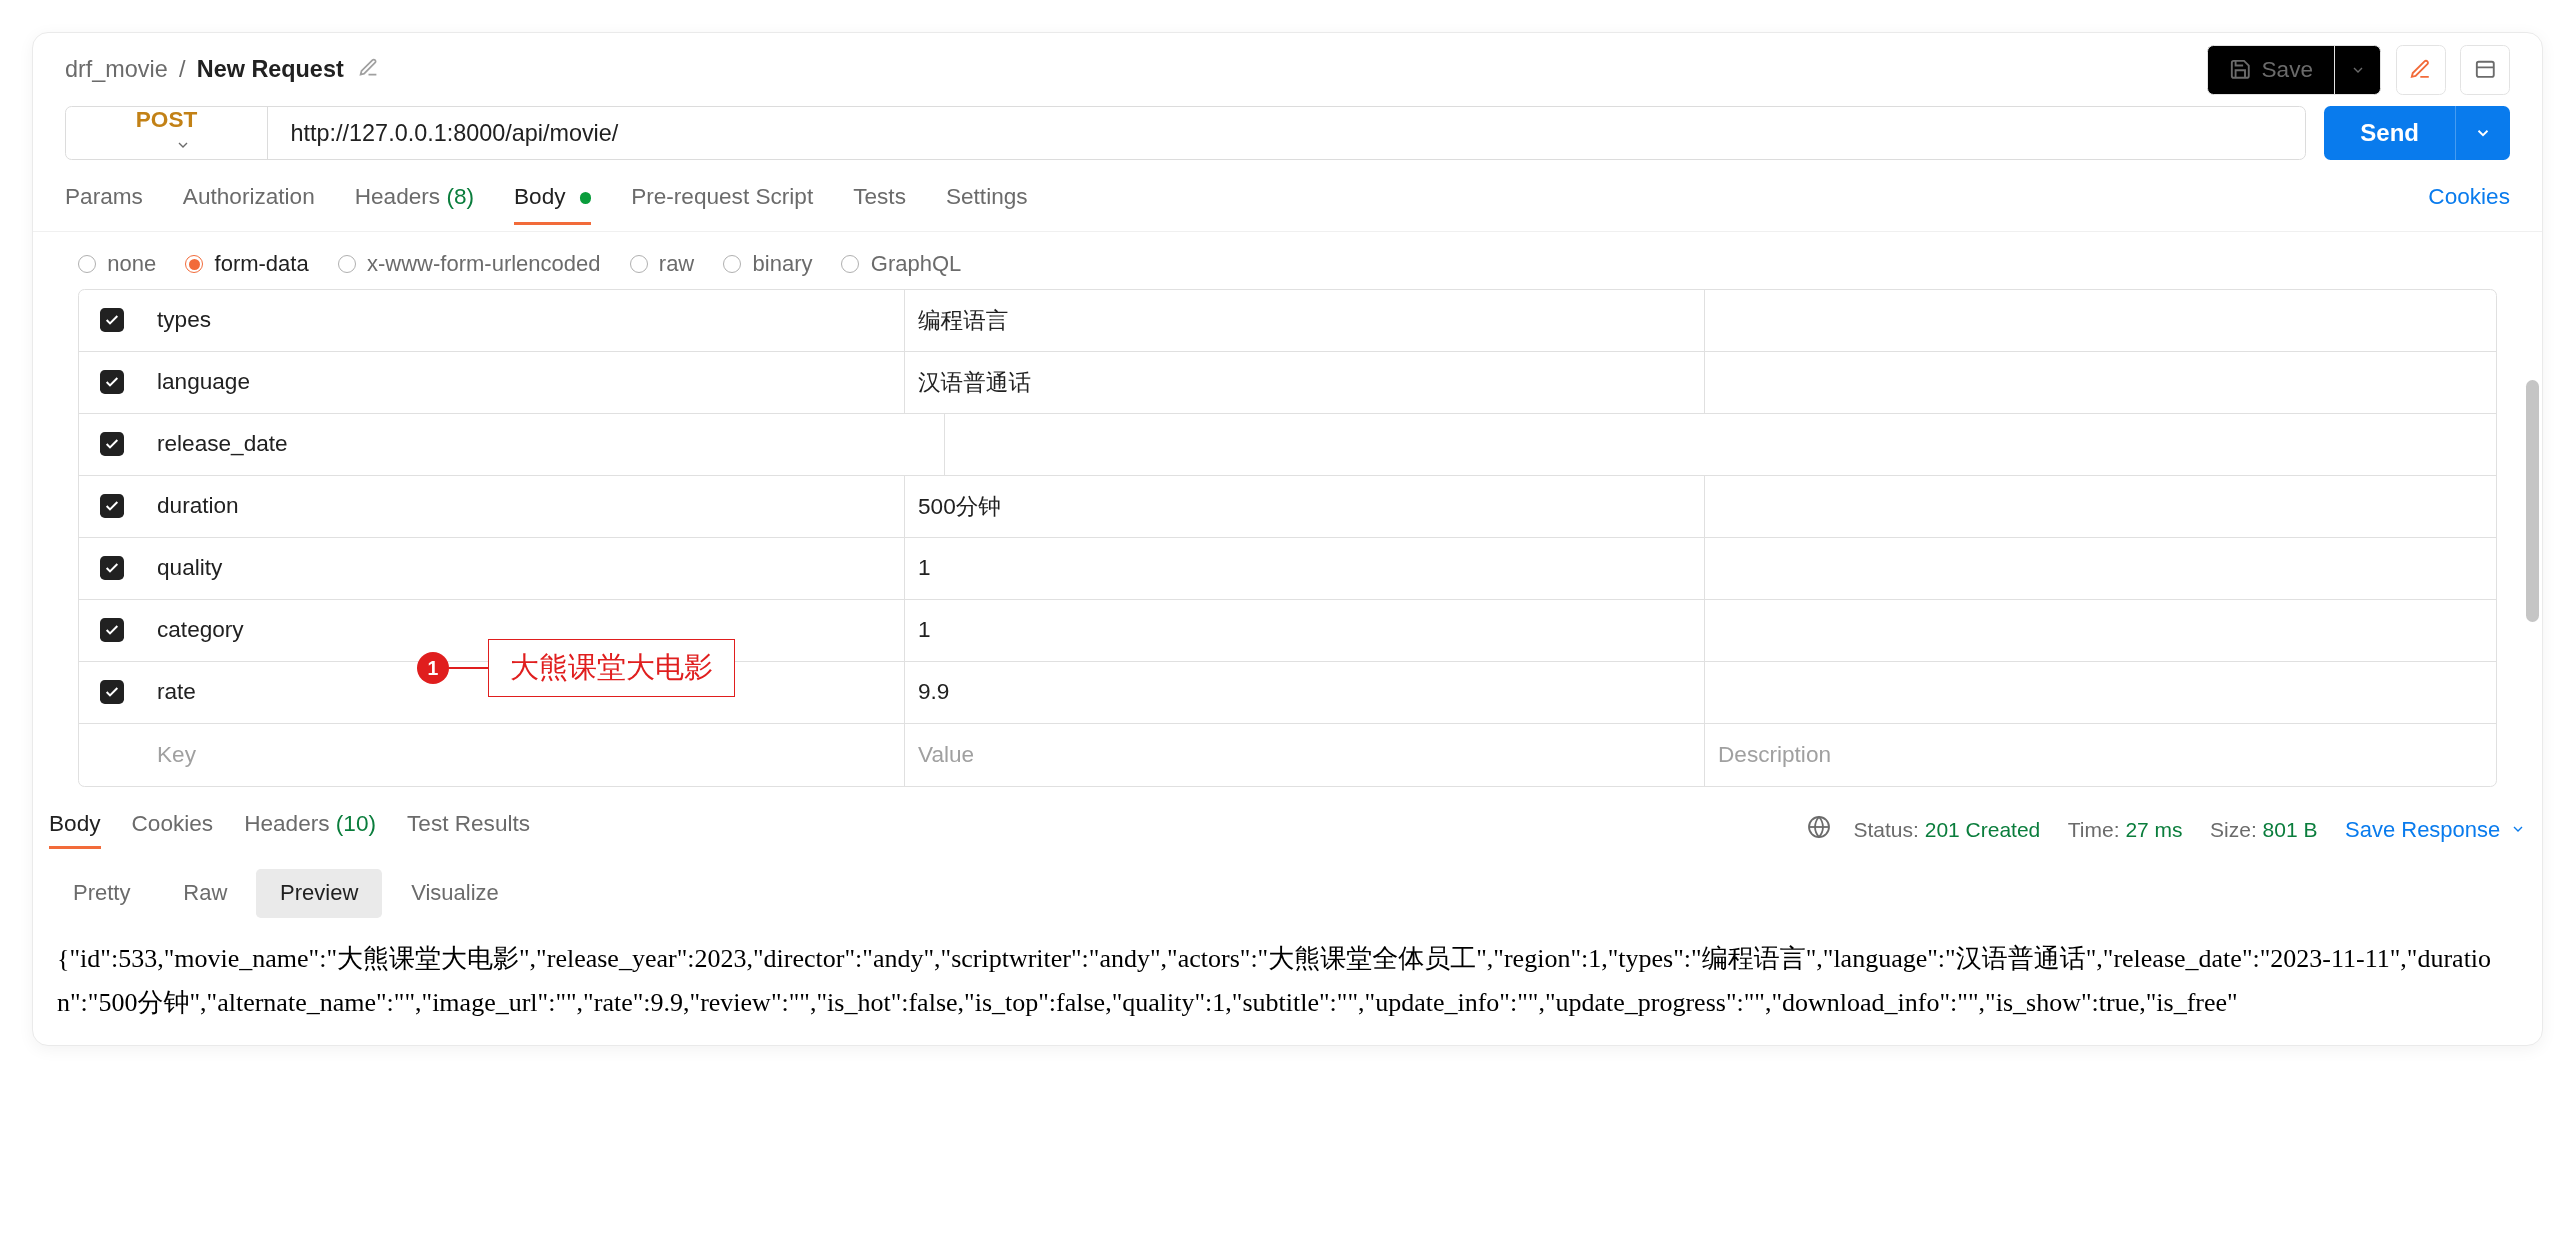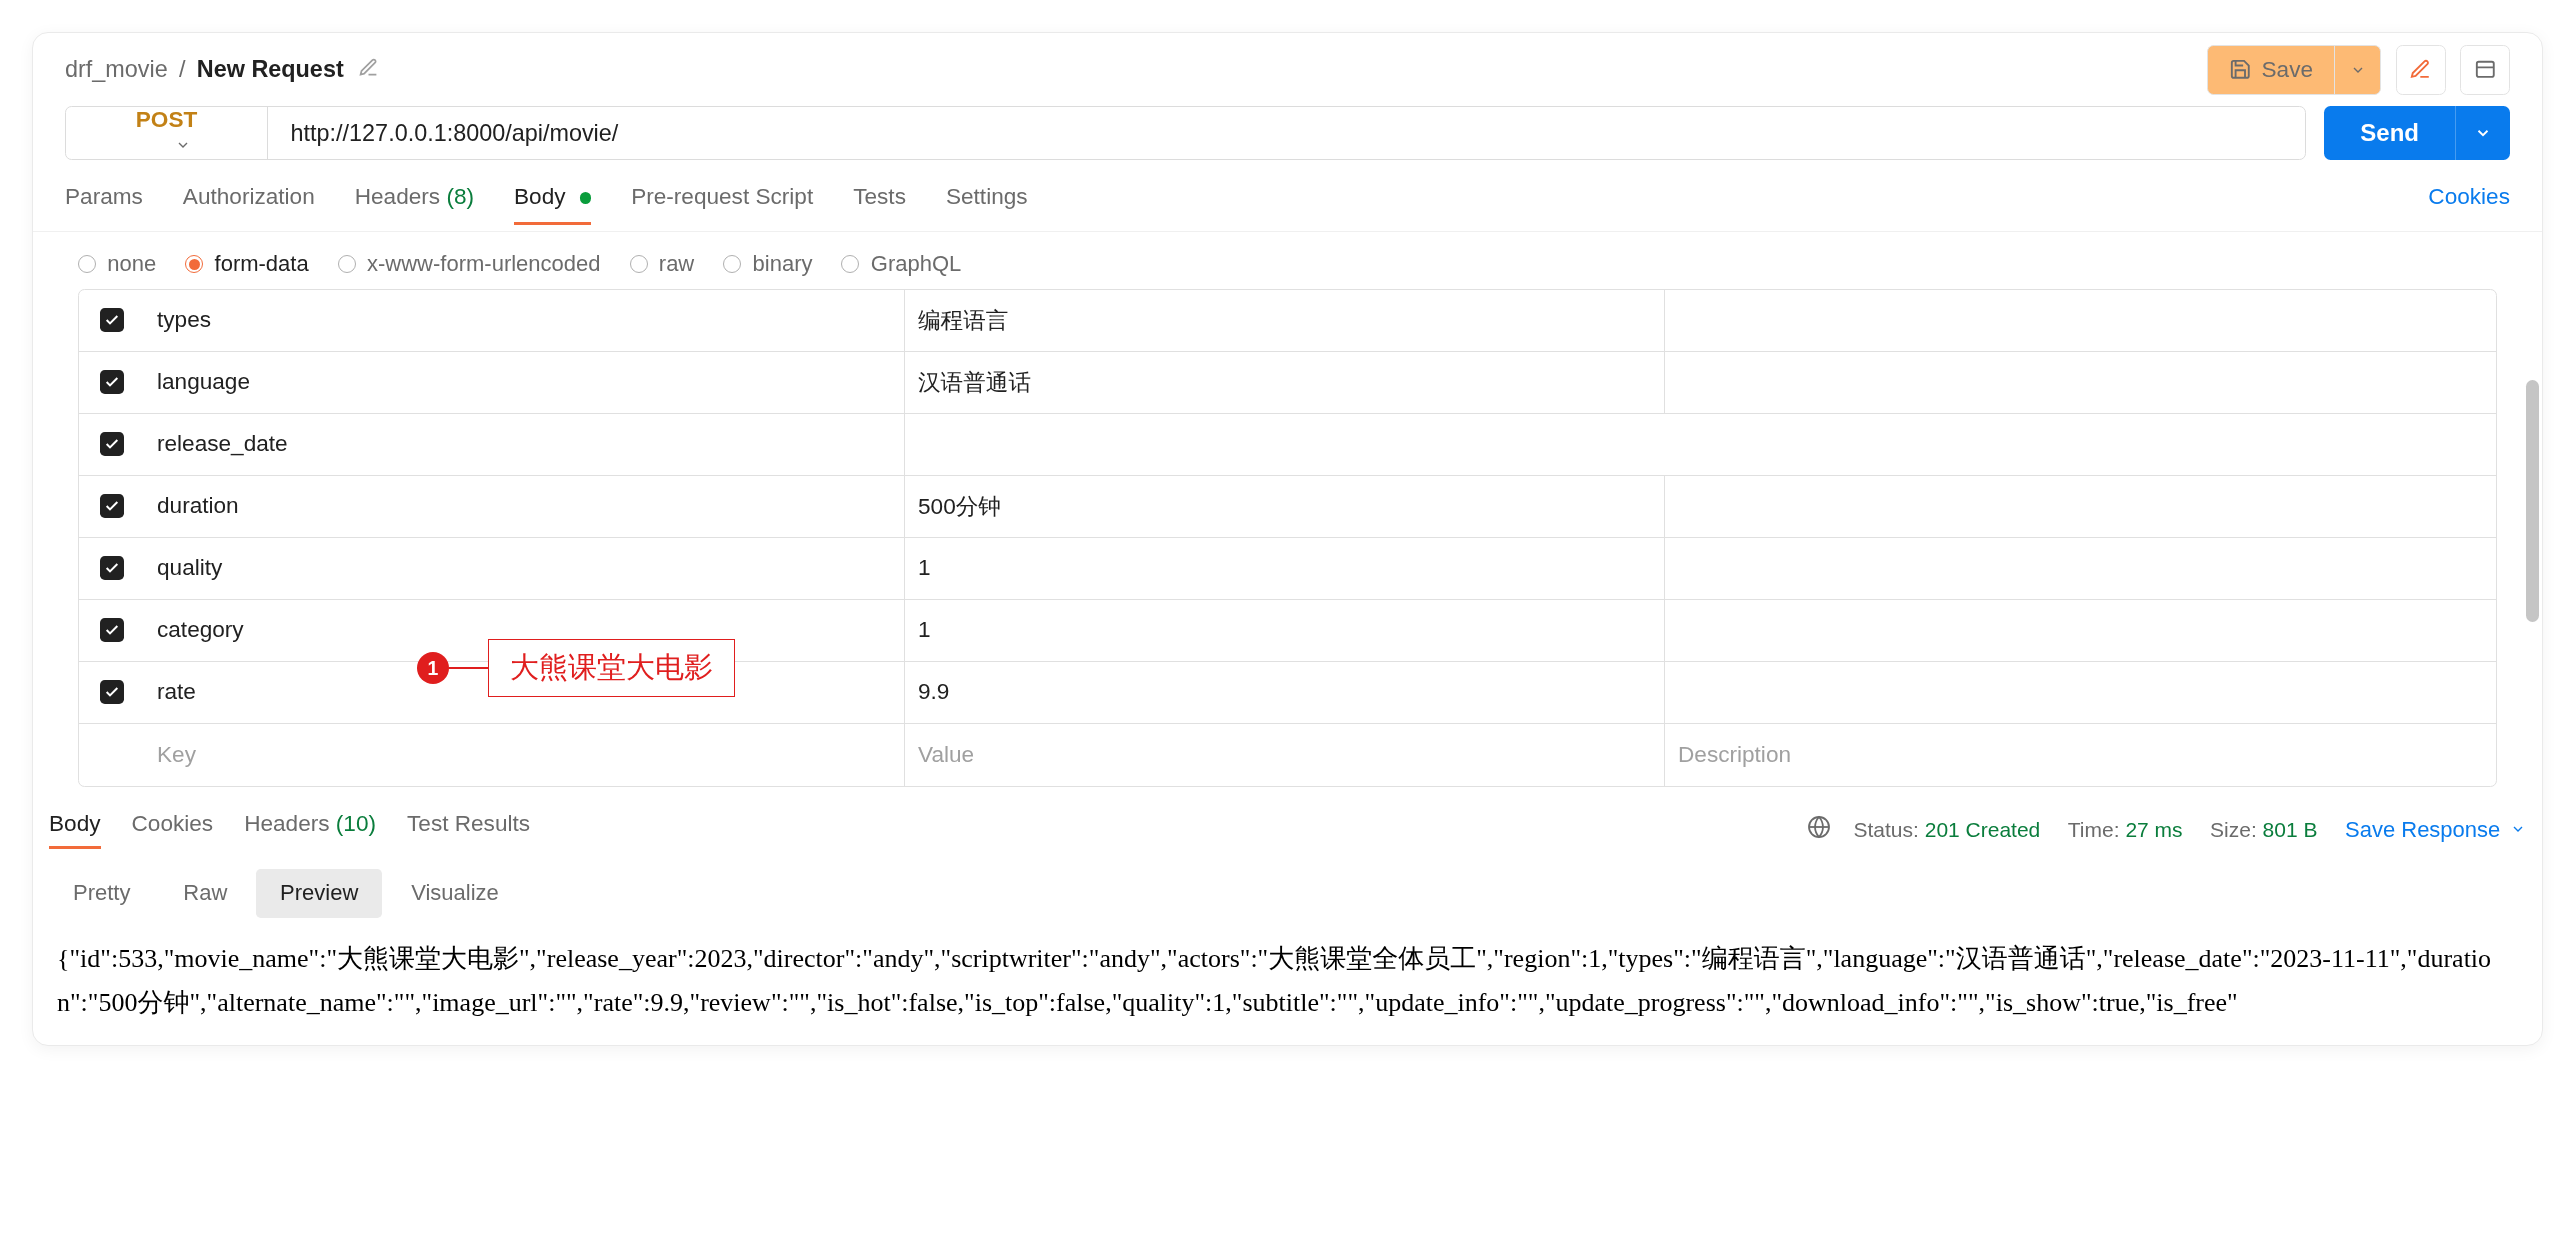--- a/index.html
+++ b/index.html
@@ -7,21 +7,21 @@
 .container { width: 2576px; height: 1257px; position: relative; padding: 32px; overflow: hidden; }
 .panel { width: 2511px; background: #fff; border: 0.8px solid #eaeaea; border-radius: 16px; box-shadow: 0 3.2px 16px rgba(0,0,0,0.05); padding: 0; overflow: hidden; position: relative; }
 
 
 .hdr { display: flex; align-items: center; height: 73px; padding: 0 32px; }
 .crumb-parent { color: #6b6b6b; font-size: 23.4px; }
 .crumb-sep { color: #6b6b6b; margin: 0 11.3px; font-size: 23.4px; }
 .crumb-current { color: #212121; font-weight: 600; font-size: 23.4px; }
 .pencil { margin-left: 14.5px; color: #a0a0a0; }
 .hdr-spacer { flex: 1; }
-.save-group { display: flex; align-items: center; background: #fdba74; border: 0.8px solid #e3e3e3; border-radius: 6.5px; height: 50px; }
+.save-group { display: flex; align-items: center; background: #000000; border: 0.8px solid #e3e3e3; border-radius: 6.5px; height: 50px; }
 .save-btn { display: flex; align-items: center; padding: 0 21px; height: 100%; color: #6b6b6b; font-size: 22.6px; }
 .save-btn svg { margin-right: 9.7px; }
 .save-chev { display: flex; align-items: center; padding: 0 14.5px; height: 100%; border-left: 0.8px solid #e3e3e3; color: #6b6b6b; }
 .icon-box { width: 50px; height: 50px; border: 0.8px solid #e3e3e3; border-radius: 6.5px; display: flex; align-items: center; justify-content: center; margin-left: 14.5px; color: #6b6b6b; }
 .icon-box.pencil-orange { color: #f26b3a; }
 
 
 .urlrow { display: flex; align-items: stretch; padding: 0 32px; gap: 18px; }
 .method-input-group { display: flex; flex: 1; border: 0.8px solid #dcdcdc; border-radius: 6.5px; overflow: hidden; }
 .method-sel { display: flex; align-items: center; padding: 0 24px; border-right: 0.8px solid #dcdcdc; color: #c28116; font-weight: 600; font-size: 22.6px; min-width: 202px; justify-content: space-between; flex-direction: column; }
@@ -50,21 +50,21 @@
 .radio.selected .circ::after { content: ""; position: absolute; inset: 2.4px; border-radius: 50%; background: #f26b3a; }
 
 
 .fd-table { margin: 0 45px; border: 0.8px solid #e0e0e0; border-radius: 6.5px; overflow: hidden; }
 .fd-row { display: flex; border-bottom: 0.8px solid #e0e0e0; height: 62px; align-items: center; }
 .fd-row:last-child { border-bottom: none; }
 .fd-row.template { color: #a0a0a0; }
 .fd-cell-check { width: 65px; display: flex; justify-content: center; }
 .fd-cell-key { width: 760px; padding: 0 13px; font-size: 22.6px; color: #212121; }
 .fd-cell-value { width: 760px; padding: 0 13px; font-size: 22.6px; color: #212121; border-left: 0.8px solid #e0e0e0; height: 100%; display: flex; align-items: center; }
-.fd-cell-desc { flex: 1; padding: 0 13px; font-size: 22.6px; color: #a0a0a0; border-left: 0.8px solid #e0e0e0; height: 100%; display: flex; align-items: center; }
+.fd-cell-desc { flex: 1; padding: 0 13px; font-size: 22.6px; color: #a0a0a0; border-left: 0.8px solid #e0e0e0; height: 100%; display: flex; align-items: center; margin-left: 40px; }
 .fd-row.template .fd-cell-key, .fd-row.template .fd-cell-value, .fd-row.template .fd-cell-desc { color: #a0a0a0; }
 .chk { width: 24px; height: 24px; background: #212121; border-radius: 4.8px; display: flex; align-items: center; justify-content: center; }
 .chk svg { stroke: #fff; }
 
 
 .annot { position: absolute; left: 384px; top: 606px; display: flex; align-items: center; z-index: 5; }
 .annot-badge { width: 32px; height: 32px; border-radius: 50%; background: #e01e1e; color: #fff; display: flex; align-items: center; justify-content: center; font-size: 19.4px; font-weight: 600; }
 .annot-line { width: 39px; height: 1.6px; background: #e01e1e; }
 .annot-box { border: 1.6px solid #e01e1e; padding: 8px 21px; color: #e01e1e; font-size: 29px; background: #fff; }
 

